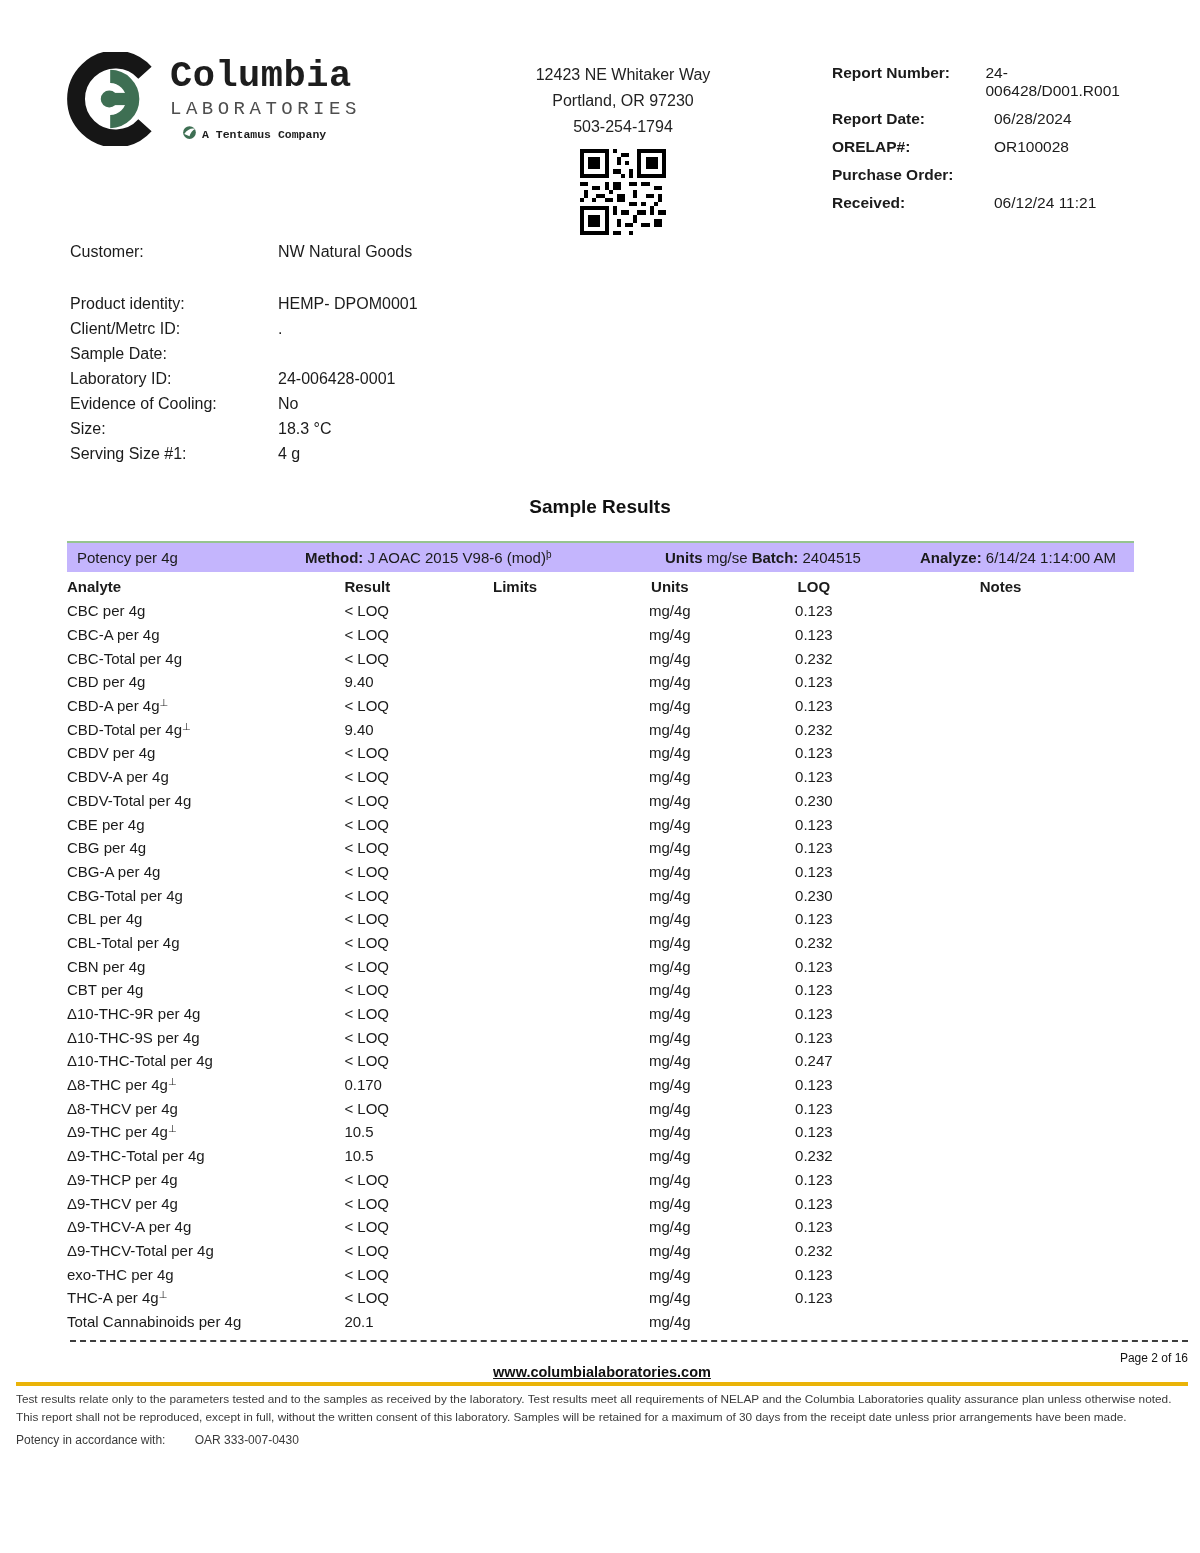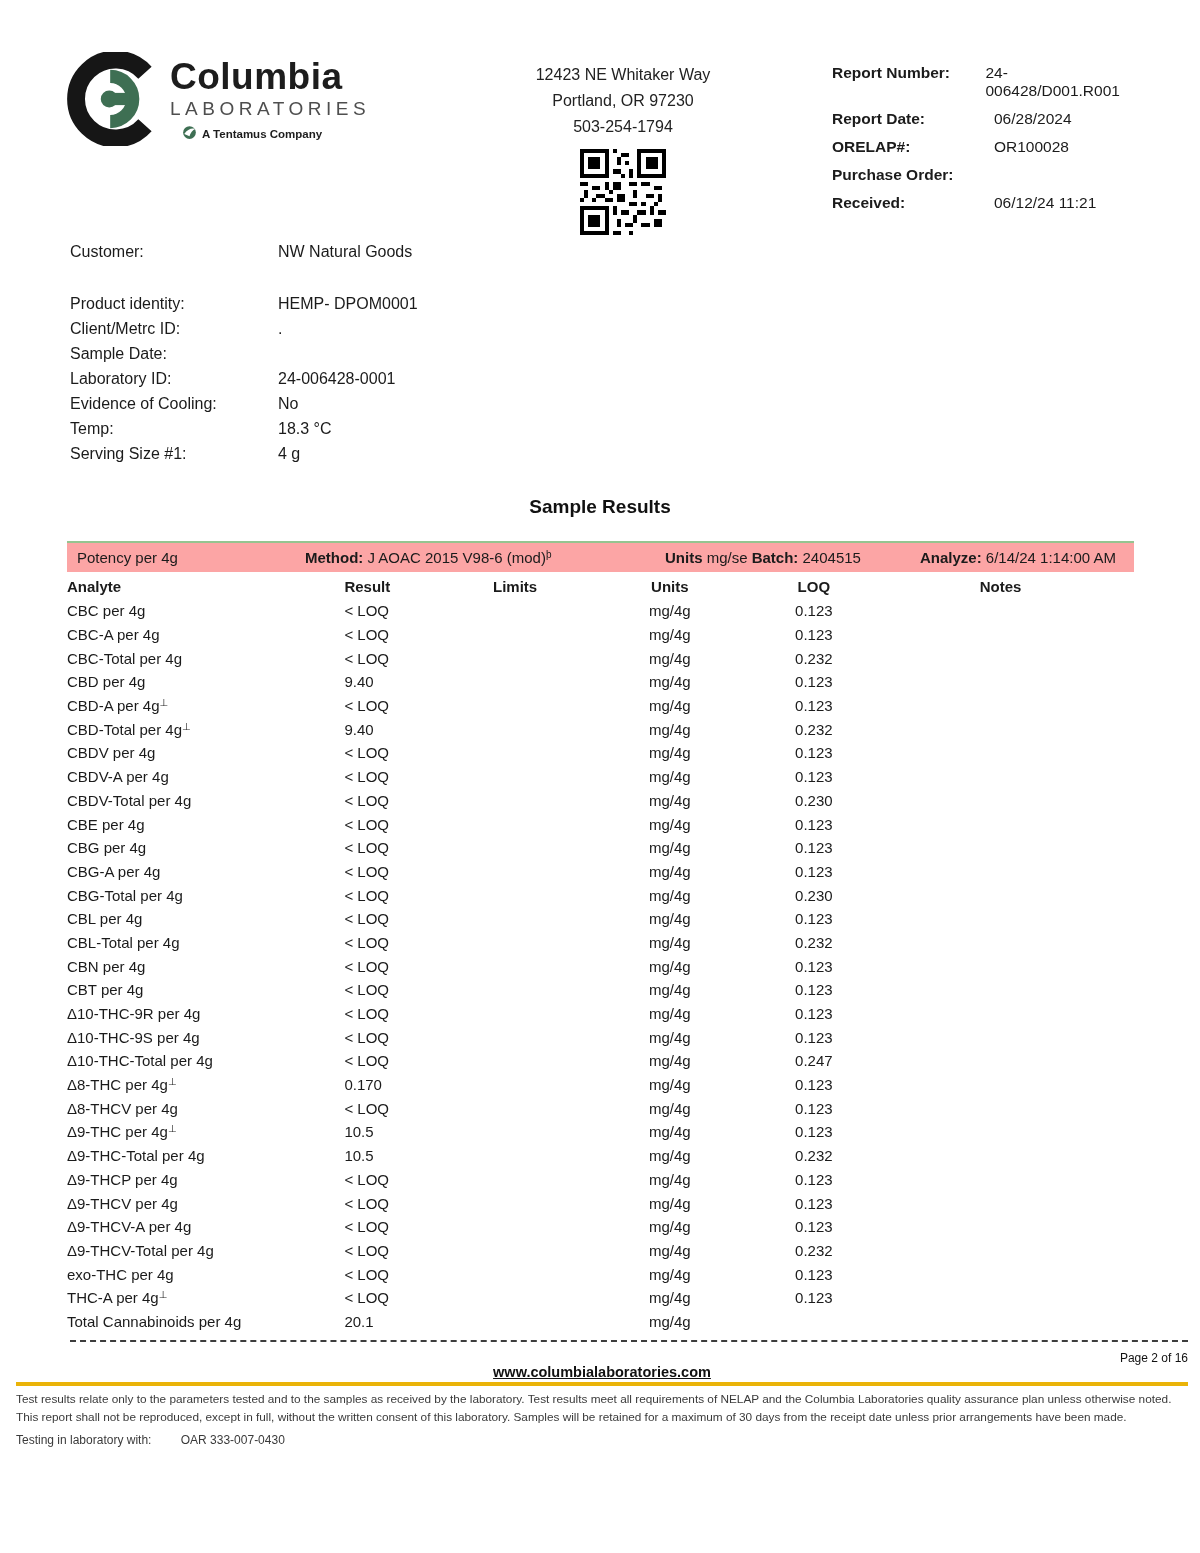--- a/index.html
+++ b/index.html
@@ -3,21 +3,21 @@
 <meta charset="utf-8">
 <style>
   * { margin:0; padding:0; box-sizing:border-box; }
   html,body { background:#ffffff; }
   body { font-family:"Liberation Sans", sans-serif; color:#1b1b1b; }
   .page { width:1200px; height:1553px; background:#fff; position:relative; overflow:hidden; }
 
   
   .top { display:flex; padding:52px 66px 0 66px; }
   .logo-block { width:392px; }
-  .logo-row { display:flex; align-items:flex-start; gap:10px; }
+  .logo-row { display:flex; align-items:flex-start; gap:10px;font-family:Liberation Mono, monospace; }
   .logo-text { padding-top:6px; }
   .brand { font-size:37px; font-weight:bold; color:#1d1d1d; letter-spacing:0.5px; line-height:1; }
   .brand-sub { font-size:19px; color:#4e4e4e; letter-spacing:4.5px; margin-top:3px; }
   .tagline { display:flex; align-items:center; gap:5px; margin-top:5px; margin-left:12px; }
   .tagline span { font-size:11.5px; font-weight:bold; color:#1d1d1d; }
 
   .addr-block { width:330px; text-align:center; padding-top:10px; }
   .addr-block .line { font-size:16px; line-height:26px; color:#222; }
   .qr { margin-top:9px; }
 
@@ -30,21 +30,21 @@
   .meta { padding:4px 66px 0 70px; }
   .meta .info-row { margin-bottom:7px; }
   .meta .info-row .lbl { width:208px; font-weight:normal; font-size:16px; }
   .meta .info-row .val { font-size:16px; }
   .meta-gap { height:27px; }
 
   
   .section-title { text-align:center; font-size:19px; font-weight:bold; margin-top:33px; color:#111; }
 
   .results { margin:23px 66px 0 67px; }
-  .banner { background:#fca5a5; border-top:2px solid #95c490; height:31px; display:flex; align-items:center; font-size:15px; padding:0 10px; }
+  .banner { background:#c4b5fd; border-top:2px solid #95c490; height:31px; display:flex; align-items:center; font-size:15px; padding:0 10px; }
   .banner b { font-weight:bold; }
   .banner .seg-title { width:228px; }
   .banner .seg-method { width:360px; }
   .banner .seg-units { width:255px; }
   .banner .seg-analyze { flex:1; }
   .sup-small { font-size:10px; vertical-align:5px; }
 
   table.results-tbl { width:100%; border-collapse:collapse; table-layout:fixed; }
   table.results-tbl th { font-size:15px; font-weight:bold; padding:6px 0 4px 0; }
   table.results-tbl td { font-size:15px; height:23.7px; padding:0; vertical-align:middle; }
@@ -216,21 +216,21 @@
         <span class="lbl">Laboratory ID:</span>
         <span class="val">24-006428-0001</span>
       </div>
 
       <div class="info-row">
         <span class="lbl">Evidence of Cooling:</span>
         <span class="val">No</span>
       </div>
 
       <div class="info-row">
-        <span class="lbl">Temp:</span>
+        <span class="lbl">Size:</span>
         <span class="val">18.3 °C</span>
       </div>
 
       <div class="info-row">
         <span class="lbl">Serving Size #1:</span>
         <span class="val">4 g</span>
       </div>
 
   </div>
 
@@ -543,18 +543,18 @@
 
   <div class="dash-sep"></div>
 
   <div class="footer">
     <div class="page-num">Page 2 of 16</div>
     <div class="site-row">
       <a href="#">www.columbialaboratories.com</a>
     </div>
     <p class="disclaimer">Test results relate only to the parameters tested and to the samples as received by the laboratory. Test results meet all requirements of NELAP and the Columbia Laboratories quality assurance plan unless otherwise noted. This report shall not be reproduced, except in full, without the written consent of this laboratory. Samples will be retained for a maximum of 30 days from the receipt date unless prior arrangements have been made.</p>
     <div class="testing">
-      <span class="t-lbl">Testing in laboratory with:</span>
+      <span class="t-lbl">Potency in accordance with:</span>
       <span class="t-val">OAR 333-007-0430</span>
     </div>
   </div>
 
 </div>
 
 </body></html>

